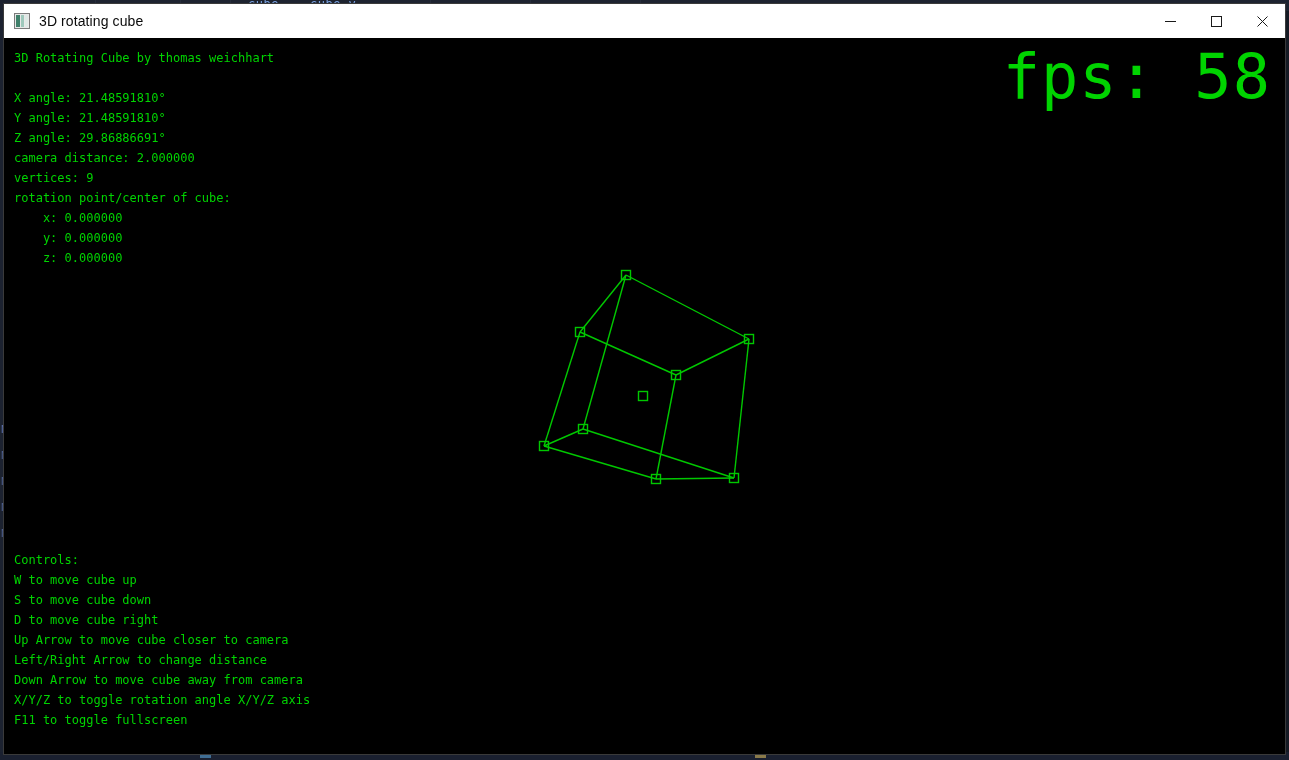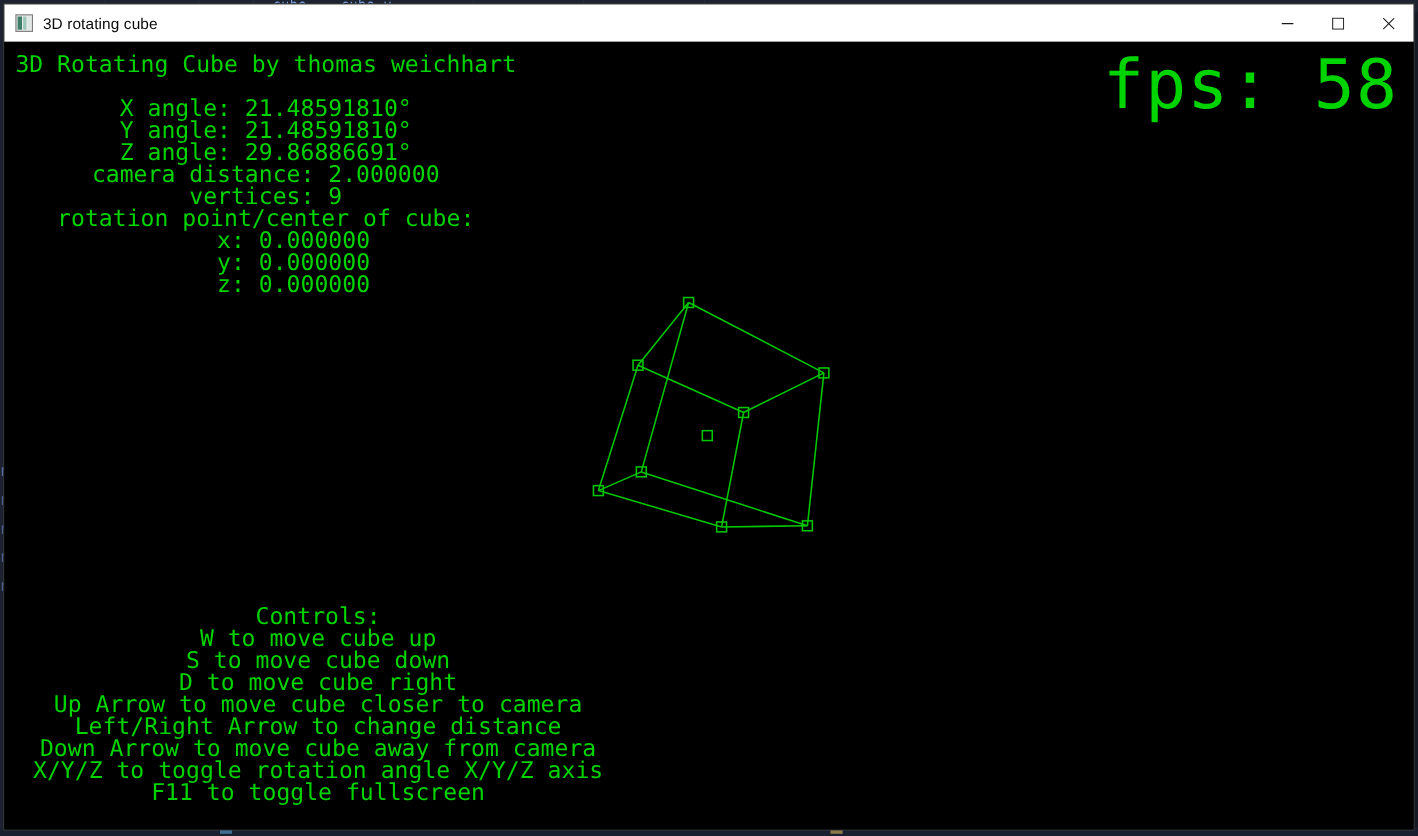--- a/index.html
+++ b/index.html
@@ -6,21 +6,20 @@
     margin: 0; padding: 0;
     width: 1289px; height: 760px;
     overflow: hidden;
     background: #1b2028;
     font-family: "DejaVu Sans Mono", monospace;
   }
   #root {
     position: relative;
     width: 1289px; height: 760px;
     background: #10141c;
-    text-align: center;
   }
   
   .bg-editor {
     position: absolute; inset: 0;
     background: #1a1f29;
   }
   .bg-topstrip {
     position: absolute; left: 0; top: 0; width: 1289px; height: 11px;
     background: #1d2330;
   }
@@ -106,32 +105,32 @@
   .canvas {
     position: absolute;
     left: 0; top: 34px;
     width: 1281px; height: 716px;
     background: #000000;
     overflow: hidden;
   }
   .mono {
     font-family: "DejaVu Sans Mono", monospace;
     color: #00d400;
-    font-size: 21px;
+    font-size: 12px;
     line-height: 20px;
     white-space: pre;
   }
   .hud-top {
     position: absolute;
     left: 10px; top: 10px;
   }
   .hud-title { margin-bottom: 20px; }
   .hud-controls {
     position: absolute;
-    left: 26px; top: 512px;
+    left: 10px; top: 512px;
   }
   .fps {
     position: absolute;
     right: 14px; top: 4px;
     font-family: "DejaVu Sans Mono", monospace;
     color: #00d400;
     font-size: 62px;
     line-height: 70px;
     white-space: pre;
     letter-spacing: 1px;

